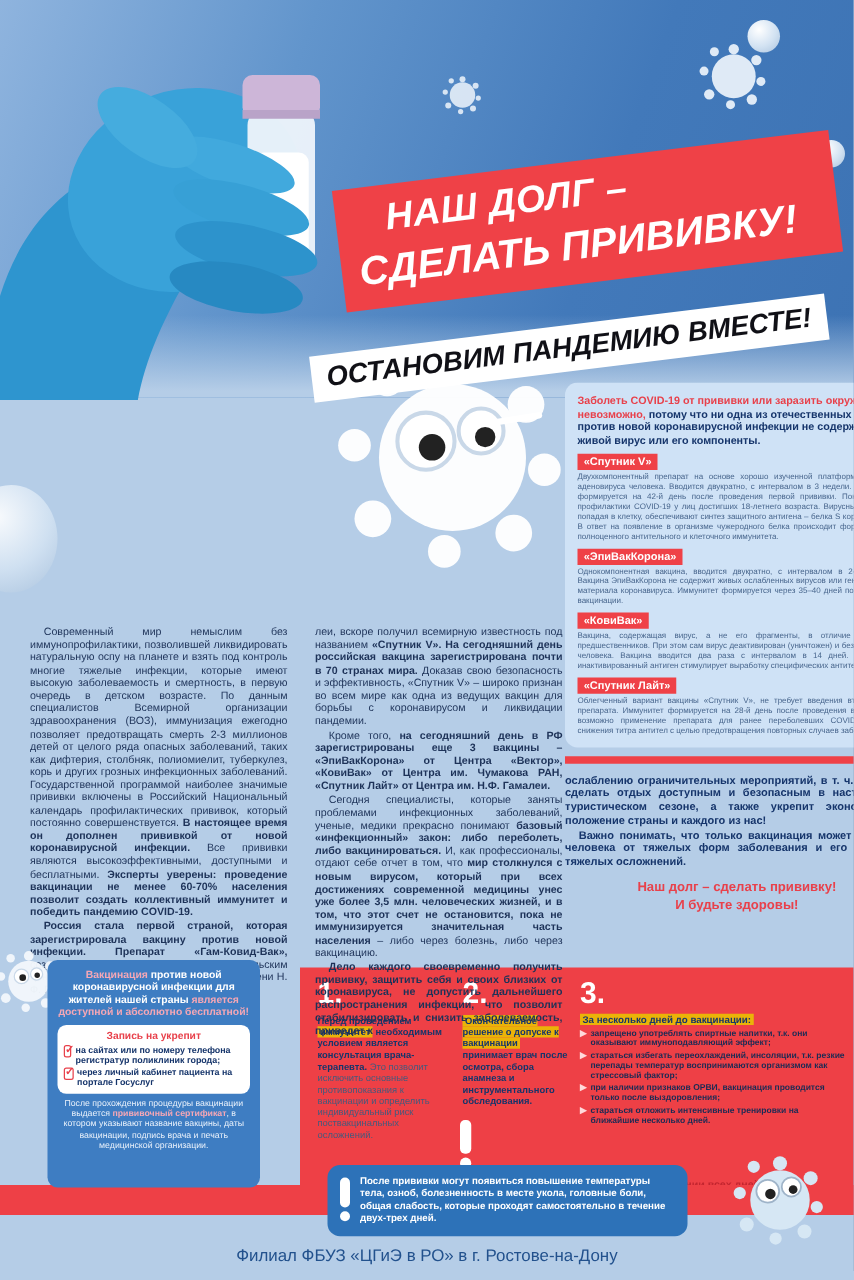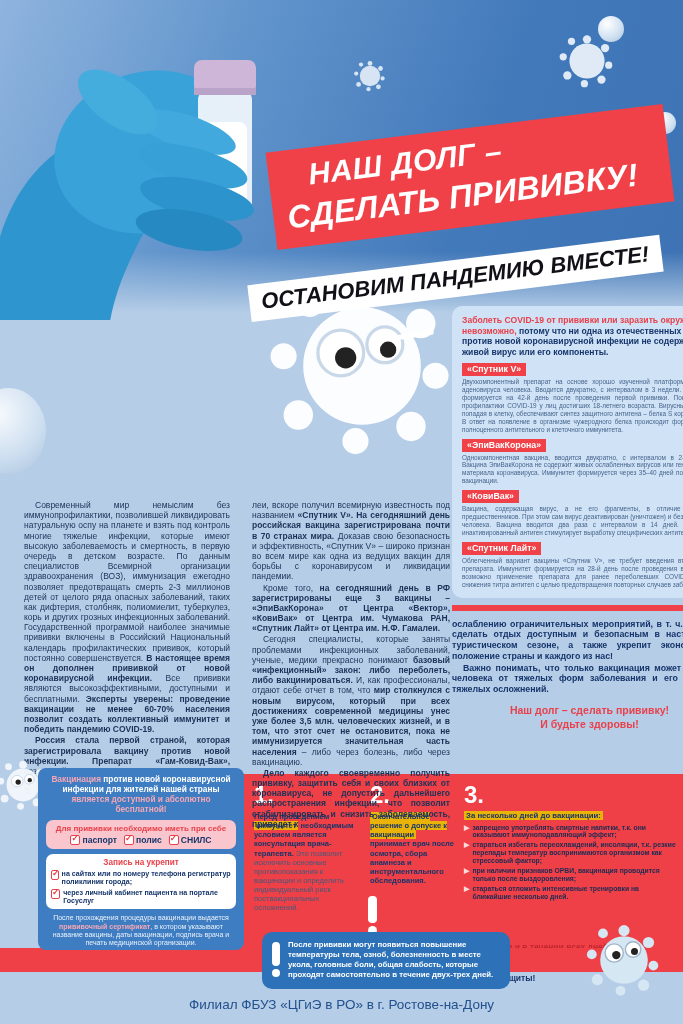--- a/index.html
+++ b/index.html
@@ -49,21 +49,21 @@
         display:flex;flex-direction:column;overflow:hidden;}
   .vpanel{background:#cfe2f6;border-radius:10px;padding:9px 10px;}
   .vintro{font-size:8.6px;line-height:1.25;text-align:left;}
   .vlabel{display:inline-block;background:#ef4147;color:#fff;font-weight:800;font-size:8.8px;
         padding:1px 5px 2px;margin:5px 0 2px;}
   .vtext{font-size:6.4px;line-height:1.24;color:#47658c;text-align:justify;}
   .divider{height:6px;background:#ef4147;margin:7px 0 8px;}
   .col3{font-size:8.8px;line-height:1.22;color:#16356b;font-weight:800;text-align:justify;}
   .slogan{color:#e8414b;font-weight:800;font-size:10.5px;text-align:center;margin-top:7px;line-height:1.35;}
   
-  .info-box{position:absolute;left:38px;top:768px;width:206px;height:182px;background:#3e7dc2;
+  .info-box{position:absolute;left:38px;top:768px;width:170px;height:182px;background:#3e7dc2;
         border-radius:8px;padding:7px 8px;z-index:4;overflow:hidden;box-sizing:border-box;}
   .info-header{font-size:8.3px;font-weight:800;text-align:center;line-height:1.2;}
   .docs-box{background:#f9c6cd;border-radius:7px;margin-top:5px;padding:4px;text-align:center;}
   .docs-title{color:#e8414b;font-weight:800;font-size:8px;line-height:1.2;}
   .docs-items{margin-top:2px;color:#16356b;font-weight:800;font-size:8.6px;display:flex;
         justify-content:center;gap:7px;align-items:center;}
   .doc-item{display:flex;align-items:center;gap:2px;}
   .chk{display:inline-block;width:8px;height:8px;border:1.5px solid #e8414b;border-radius:2px;
         position:relative;background:#fff;}
   .chk::after{content:"\2713";position:absolute;left:0px;top:-3px;color:#e8414b;font-size:9px;font-weight:900;}
@@ -82,21 +82,21 @@
   .step-text{margin-top:5px;font-size:7.5px;line-height:1.22;color:#16356b;font-weight:800;}
   .step3-title{margin-top:4px;font-size:7.8px;}
   .bullets{margin:3px 0 0;padding:0;list-style:none;}
   .bullet{display:flex;gap:3px;font-size:6.8px;line-height:1.16;color:#1b2b55;font-weight:700;margin-top:2px;}
   .arr{color:#ffdadb;font-size:7px;line-height:1.1;}
   .warn-red{position:absolute;left:128px;top:120px;width:300px;display:flex;gap:7px;align-items:flex-start;}
   .warn-red-text{font-size:8.5px;line-height:1.22;margin-top:48px;}
   .excl{display:flex;flex-direction:column;align-items:center;gap:3px;padding-top:2px;flex:0 0 auto;}
   .excl-bar{width:9px;height:27px;background:#fff;border-radius:4px;}
   .excl-dot{width:9px;height:9px;background:#fff;border-radius:50%;}
-  .warn-blue{position:absolute;left:262px;top:932px;width:248px;background:#2d72b8;border-radius:10px;
+  .warn-blue{position:absolute;left:262px;top:932px;width:288px;background:#2d72b8;border-radius:10px;
         padding:8px 10px;display:flex;gap:8px;z-index:5;box-sizing:border-box;}
   .warn-blue-text{color:#fff;font-weight:700;font-size:7.8px;line-height:1.3;}
   
   .footer{position:absolute;left:0;top:997px;width:683px;text-align:center;color:#22518d;
         font-size:13.5px;z-index:3;}
 </style>
 </head>
 <body>
 
 <div id="poster">
@@ -254,37 +254,20 @@
         <div class="excl-bar"></div>
           <div class="excl-dot"></div>
       </div>
       <div class="warn-red-text"><span class="s-dr">Перед проведением прививки и в течении всех дней формирования иммунитета </span><span class="s-nb">важно избегать мест массового скопления людей, контакта с заболевшими и использовать средства индивидуальной защиты!</span></div>
     </div>
   </div>
   <div class="bottom-strip"></div>
 
   <div class="info-box">
     <div class="info-header"><span class="s-pk">Вакцинация</span><span class="s-wh"> против новой коронавирусной инфекции для жителей нашей страны </span><span class="s-pk">является доступной и абсолютно бесплатной!</span></div>
-    <div class="docs-box">
-      <div class="docs-title">Для прививки необходимо иметь при себе</div>
-      <div class="docs-items">
-        <span class="doc-item">
-            <span class="chk"></span>
-            <span>паспорт</span>
-          </span>
-        <span class="doc-item">
-            <span class="chk"></span>
-            <span>полис</span>
-          </span>
-        <span class="doc-item">
-            <span class="chk"></span>
-            <span>СНИЛС</span>
-          </span>
-      </div>
-    </div>
     <div class="signup-box">
       <div class="signup-title">Запись на укрепит</div>
       <div class="signup-item">
           <span class="chk"></span>
           <span>на сайтах или по номеру телефона регистратур поликлиник города;</span>
         </div>
       <div class="signup-item">
           <span class="chk"></span>
           <span>через личный кабинет пациента на портале Госуслуг</span>
         </div>

